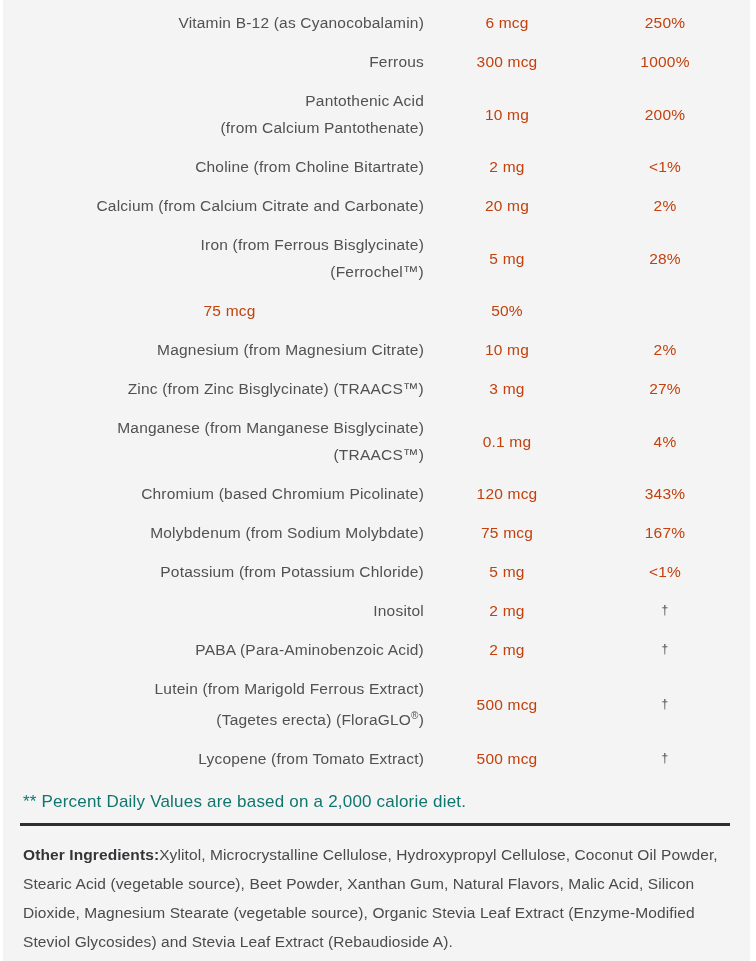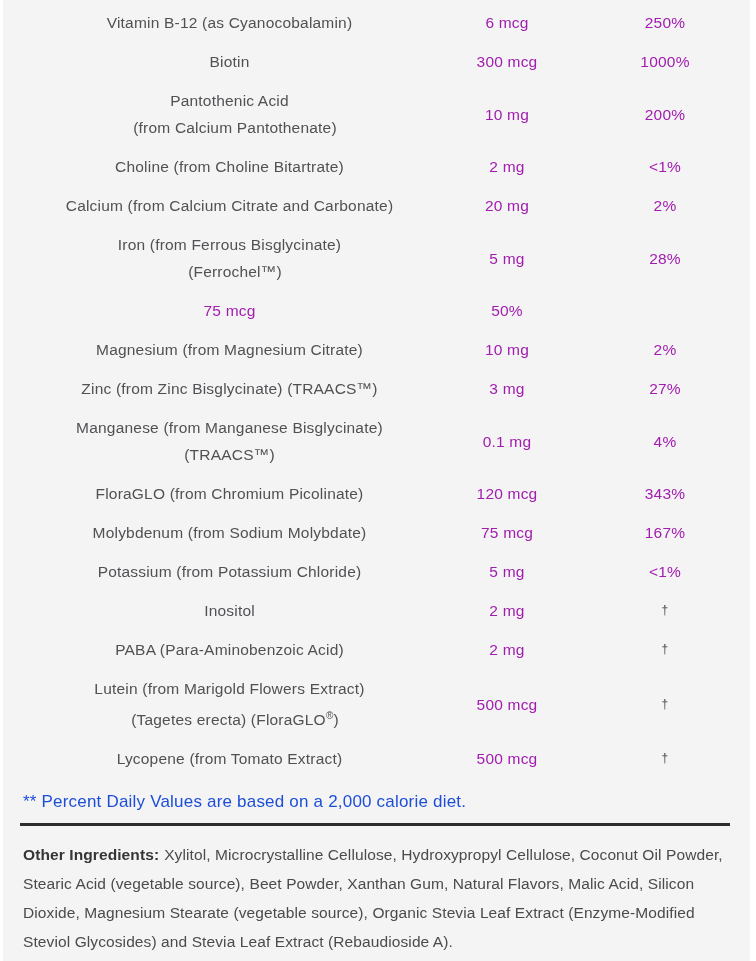--- a/index.html
+++ b/index.html
@@ -18,43 +18,43 @@
     min-height: 958px;
   }
   
   .rows { }
   .row {
     display: grid;
     grid-template-columns: 1fr 166px 150px;
     align-items: center;
     padding: 6px 10px 6px 32px;
   }
-  .cell.label { text-align: center; }
+  .cell.label { text-align: right; }
   .l1, .l2 {
     font-size: 15.5px;
     line-height: 27px;
     letter-spacing: 0.2px;
     color: #515154;
   }
   .l2.indent { padding-left: 11px; }
   .l2 sup { font-size: 10px; }
   .cell.amount, .cell.dv {
     text-align: center;
     font-size: 15.5px;
     line-height: 27px;
     letter-spacing: 0.2px;
-    color: #a21caf;
+    color: #c2410c;
   }
   .cell.dv.sym { font-size: 12px; color: #4a4a4c; }
   
   .footnotes {
     padding: 10px 10px 0 20px;
     font-size: 17px;
     line-height: 28px;
-    color: #1d4ed8;
+    color: #0f766e;
     letter-spacing: 0.2px;
   }
   .footnotes .fline { }
   
   .divider {
     border: 0;
     height: 3px;
     background: #2e2e30;
     margin: 7px 20px 0 17px;
   }
@@ -63,41 +63,40 @@
     margin: 14px 0 0;
     padding: 0 12px 0 20px;
     font-size: 15.5px;
     line-height: 29px;
     color: #4b4b4d;
     letter-spacing: 0.1px;
   }
   .ingredients .oi-label {
     font-weight: bold;
     color: #353537;
-    margin-right: 5px;
   }
 </style>
 </head>
 <body>
 
 <div class="panel">
 
   <div class="rows">
   <div class="row">
     <div class="cell label">
       <div class="l1">Vitamin B-12 (as Cyanocobalamin)</div>
 
     </div>
     <div class="cell amount">6 mcg</div>
     <div class="cell dv">250%</div>
   </div>
 
   <div class="row">
     <div class="cell label">
-      <div class="l1">Biotin</div>
+      <div class="l1">Ferrous</div>
 
     </div>
     <div class="cell amount">300 mcg</div>
     <div class="cell dv">1000%</div>
   </div>
 
   <div class="row">
     <div class="cell label">
       <div class="l1">Pantothenic Acid</div>
       <div class="l2 indent"><span class="l2a">(from Calcium Pantothenate)</span></div>
@@ -160,21 +159,21 @@
     <div class="cell label">
       <div class="l1">Manganese (from Manganese Bisglycinate)</div>
       <div class="l2"><span class="l2a">(TRAACS™)</span></div>
     </div>
     <div class="cell amount">0.1 mg</div>
     <div class="cell dv">4%</div>
   </div>
 
   <div class="row">
     <div class="cell label">
-      <div class="l1">FloraGLO (from Chromium Picolinate)</div>
+      <div class="l1">Chromium (based Chromium Picolinate)</div>
 
     </div>
     <div class="cell amount">120 mcg</div>
     <div class="cell dv">343%</div>
   </div>
 
   <div class="row">
     <div class="cell label">
       <div class="l1">Molybdenum (from Sodium Molybdate)</div>
 
@@ -205,21 +204,21 @@
     <div class="cell label">
       <div class="l1">PABA (Para-Aminobenzoic Acid)</div>
 
     </div>
     <div class="cell amount">2 mg</div>
     <div class="cell dv sym">†</div>
   </div>
 
   <div class="row">
     <div class="cell label">
-      <div class="l1">Lutein (from Marigold Flowers Extract)</div>
+      <div class="l1">Lutein (from Marigold Ferrous Extract)</div>
       <div class="l2 indent"><span class="l2a">(Tagetes erecta) (FloraGLO</span><sup class="l2sup">®</sup><span class="l2b">)</span></div>
     </div>
     <div class="cell amount">500 mcg</div>
     <div class="cell dv sym">†</div>
   </div>
 
   <div class="row">
     <div class="cell label">
       <div class="l1">Lycopene (from Tomato Extract)</div>
 

